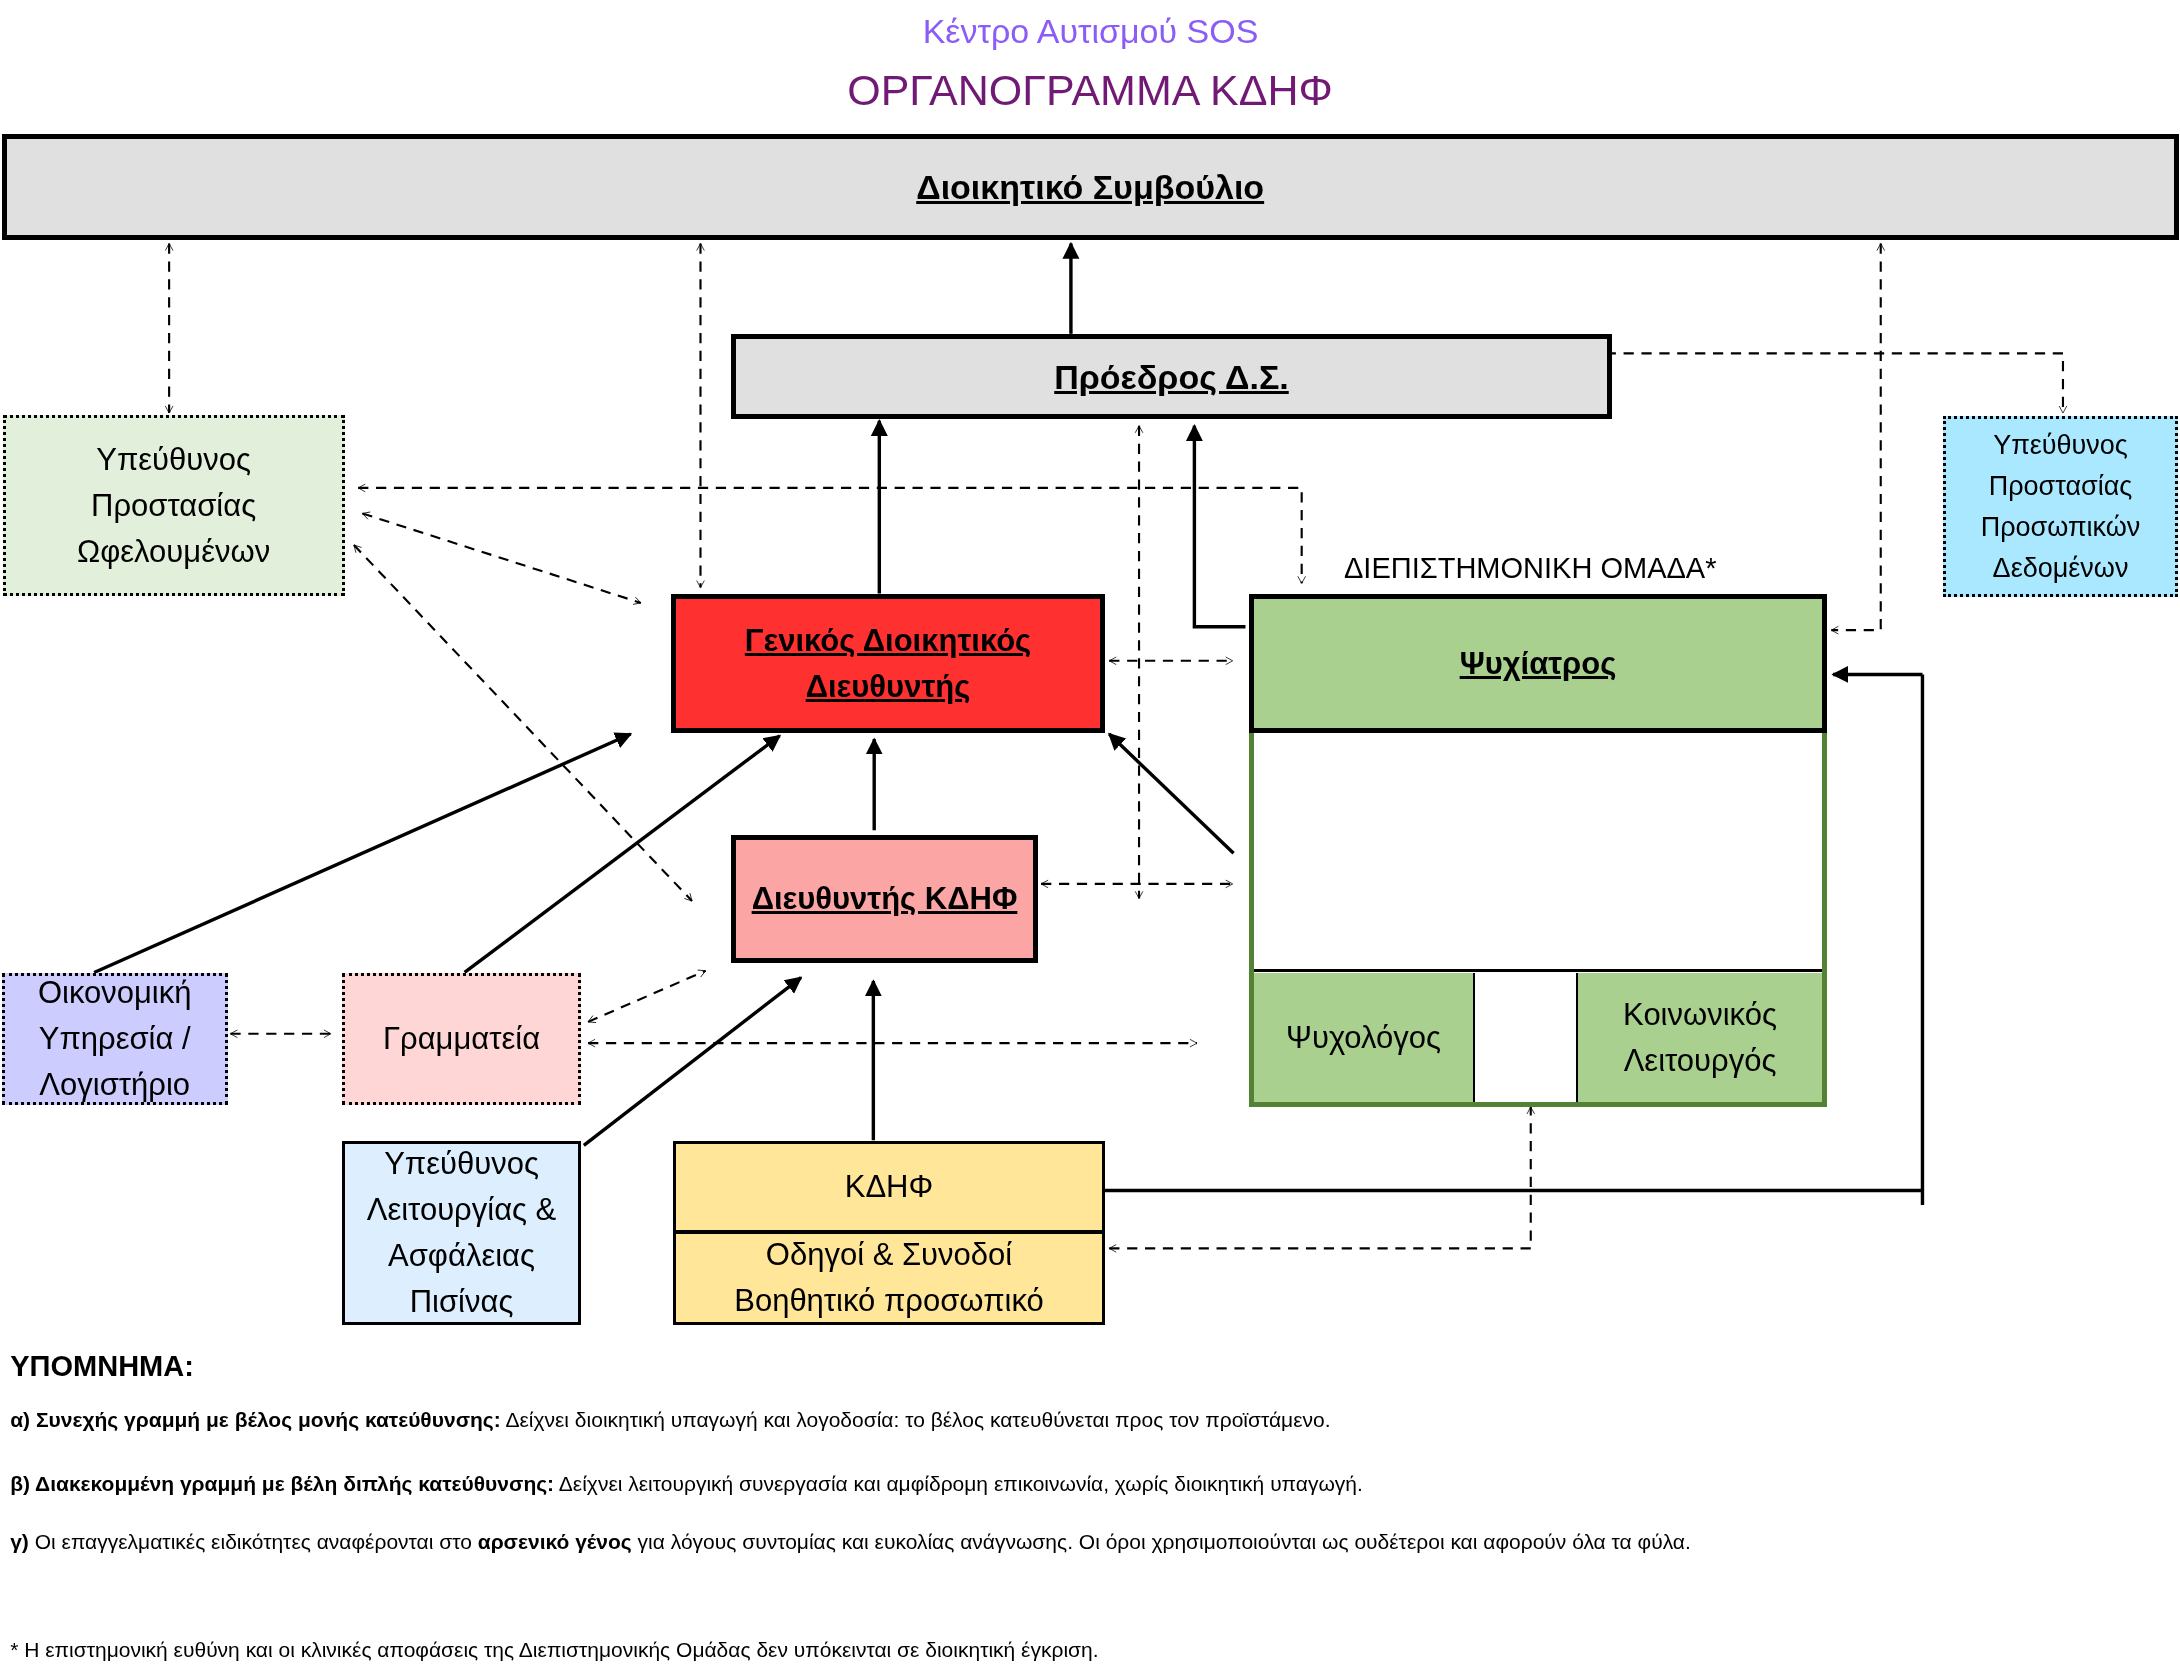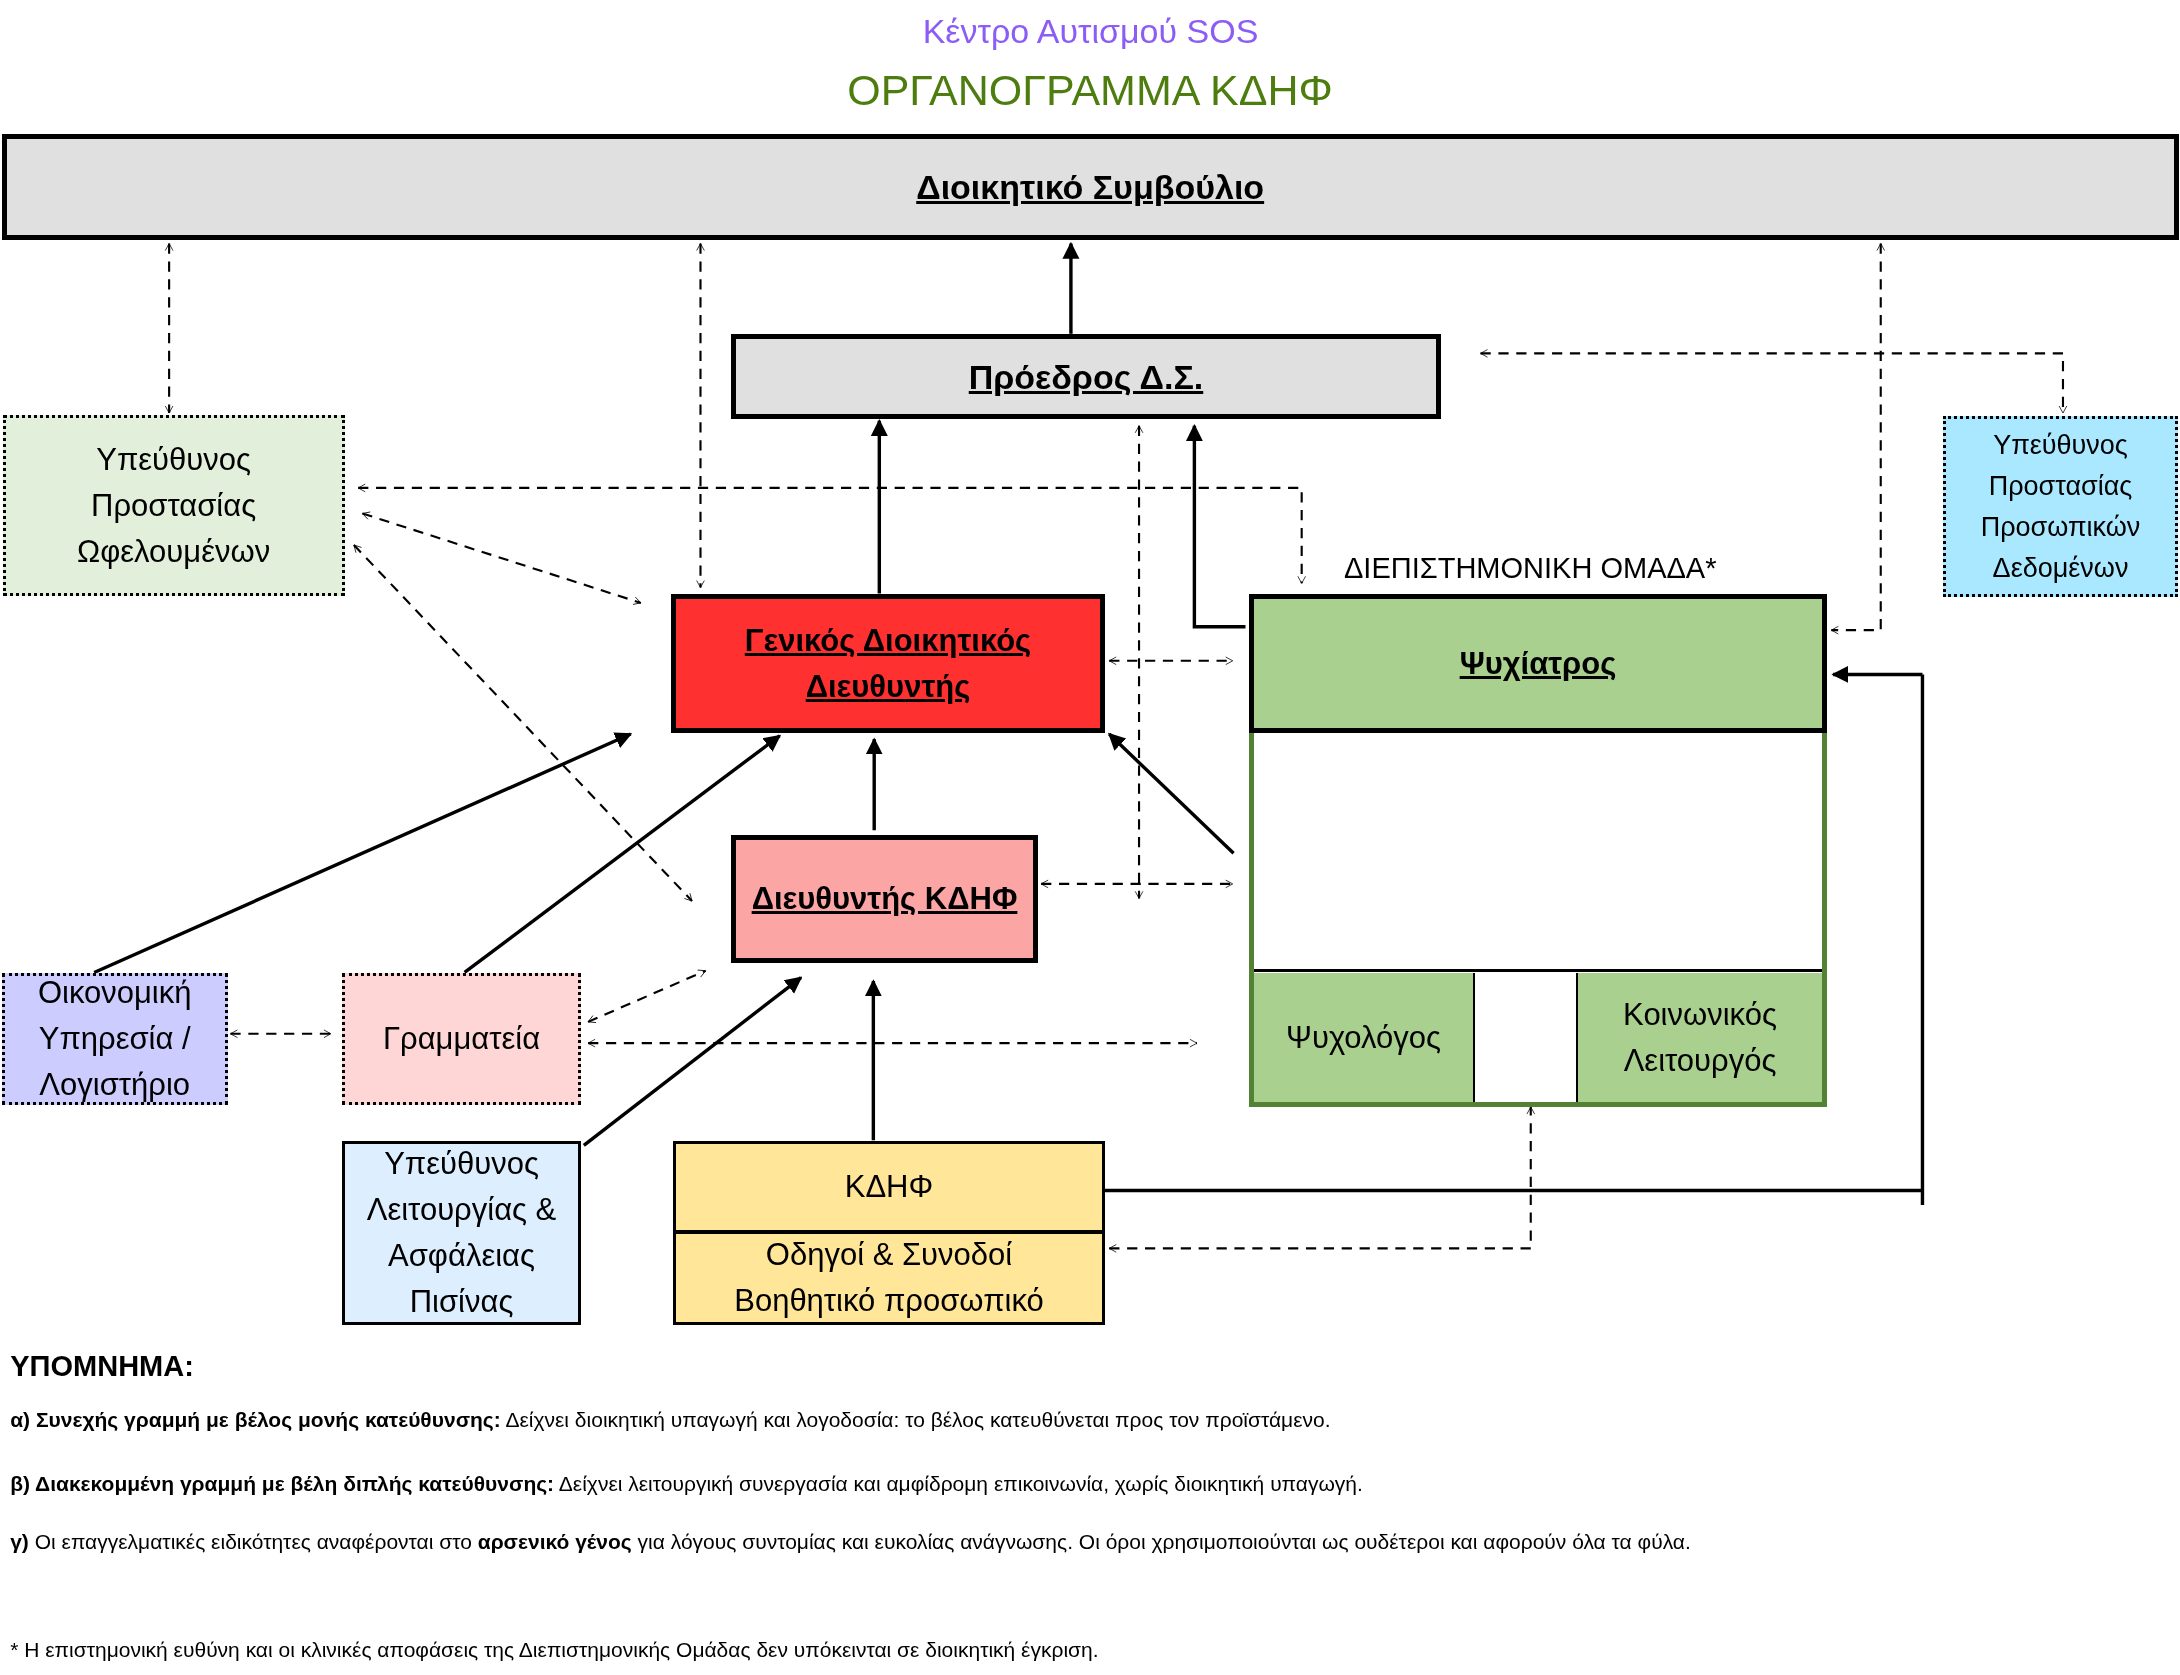--- a/index.html
+++ b/index.html
@@ -1,18 +1,18 @@
 <!DOCTYPE html>
 <html style="font-size:13.6px"><head>
 <meta charset="utf-8">
 <style>
   html, body { margin:0; padding:0; background:#ffffff; }
   body { width:2181px; height:1675px; position:relative; overflow:hidden; font-family:"Liberation Sans", "DejaVu Sans", sans-serif; color:#000; }
   .title1 { position:absolute; left:0; width:2181px; top:12px; text-align:center; font-size:34px; color:#8b5cf6; }
-  .title2 { position:absolute; left:0; width:2180px; top:66px; text-align:center; font-size:43px; color:#4d7c0f; }
+  .title2 { position:absolute; left:0; width:2180px; top:66px; text-align:center; font-size:43px; color:#701a75; }
   .box { position:absolute; box-sizing:border-box; display:flex; flex-direction:column; align-items:center; justify-content:center; text-align:center; }
   .box span { display:block; }
   .solid6 { border:5.1px solid #000;text-decoration:underline; }
   .dotted { border:3.4px dotted #000; }
   .bold { font-weight:bold; }
   .fs40 { font-size:34px; line-height:46px; }
   .fs36 { font-size:31px; line-height:46px; }
   .fs32 { font-size:27px; line-height:41px; }
   svg.lines { position:absolute; left:0; top:0; }
   .team-label { position:absolute; left:1344px; top:552px; font-size:29px; }
@@ -65,21 +65,21 @@
       <path d="M690,1225 L1405,1225" marker-end="url(#openArrow)" marker-start="url(#openArrow)"></path>
       <path d="M1735,1217 L1847,1217" marker-end="url(#openArrow)" marker-start="url(#openArrow)"></path>
       <path d="M1302,1466 L1797,1466 L1797,1300" marker-end="url(#openArrow)" marker-start="url(#openArrow)"></path>
     </g>
 </svg>
 
 <div class="box solid6 bold" style="left:1.7px;top:134px;width:2177px;height:106px;background:#e0e0e0;">
   <span class="fs40">Διοικητικό Συμβούλιο</span>
 </div>
 
-<div class="box solid6 bold" style="left:731px;top:334px;width:710px;height:85px;background:#e0e0e0;">
+<div class="box solid6 bold" style="left:731px;top:334px;width:881px;height:85px;background:#e0e0e0;">
   <span class="fs40">Πρόεδρος Δ.Σ.</span>
 </div>
 
 <div class="box dotted" style="left:2.6px;top:415px;width:342px;height:181px;background:#e2efda;">
   <span class="fs36">Υπεύθυνος</span>
   <span class="fs36">Προστασίας</span>
   <span class="fs36">Ωφελουμένων</span>
 </div>
 
 <div class="box dotted" style="left:1943px;top:416px;width:235px;height:181px;background:#a9e8ff;">

